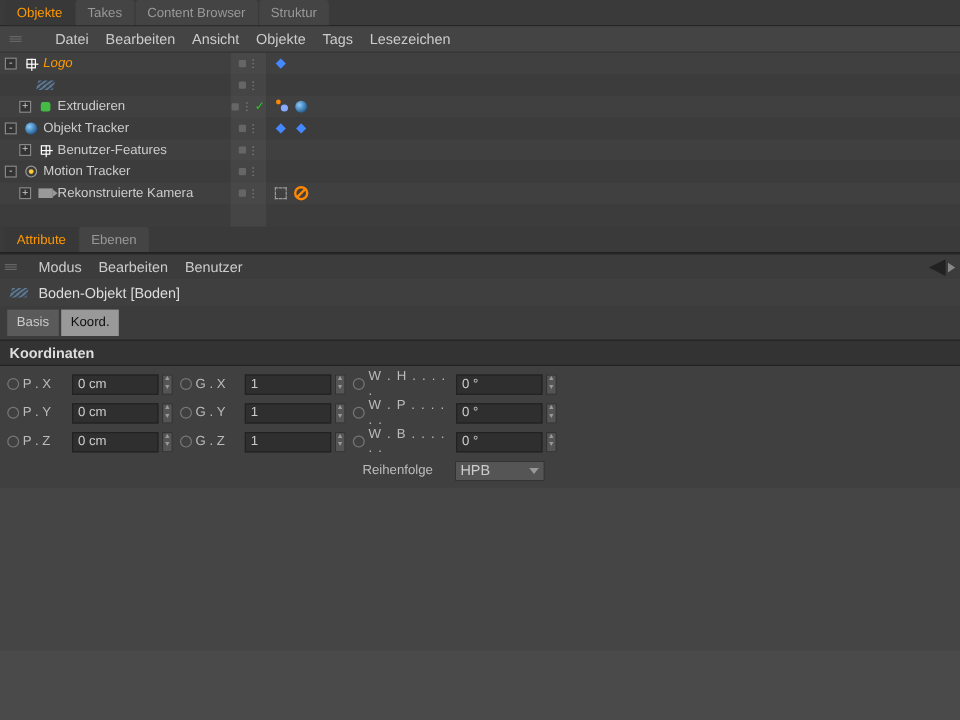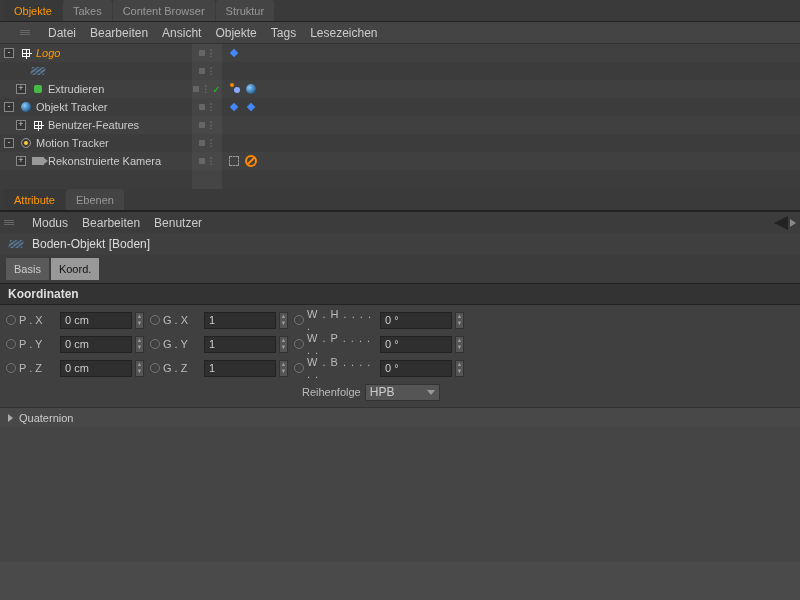--- a/index.html
+++ b/index.html
@@ -4,21 +4,21 @@
 <style>
 * { margin: 0; padding: 0; box-sizing: border-box; font-family: Arial, sans-serif; font-size: 12px; user-select: none; }
 body { background: #4a4a4a; width: 800px; height: 600px; overflow: hidden; color: #ccc; }
 
 
 .panel-tabs { display: flex; background: #3a3a3a; border-bottom: 1px solid #222; height: 22px; padding-left: 4px; }
 .panel-tab { padding: 3px 10px; color: #999; background: #444; margin-right: 1px; border-radius: 3px 3px 0 0; cursor: pointer; font-size: 11px; display: flex; align-items: center; }
 .panel-tab.active { color: #f90; background: #383838; }
 
 
-.menu-bar { display: flex; background: #444; height: 22px; align-items: center; padding-left: 20px; gap: 14px; border-bottom: 1px solid #333; }
+.menu-bar { display: flex; background: #444; height: 22px; align-items: center; padding-left: 8px; gap: 24px; border-bottom: 1px solid #333; }
 .menu-grip { width: 10px; display: flex; flex-direction: column; gap: 1px; margin-right: 4px; }
 .menu-grip span { height: 1px; background: #666; }
 .menu-item { color: #ccc; font-size: 12px; cursor: pointer; }
 
 
 .tree-panel { background: #3c3c3c; height: 145px; overflow: hidden; position: relative; display: flex; }
 .tree-col { width: 192px; background: #3c3c3c; }
 .tree-row { display: flex; align-items: center; height: 18px; position: relative; padding-left: 4px; }
 .tree-row:nth-child(odd) { background: #404040; }
 .tree-row:nth-child(even) { background: #3c3c3c; }
@@ -77,21 +77,21 @@
 
 .coord-grid { padding: 4px 6px; background: #404040; }
 .coord-row { display: flex; align-items: center; height: 22px; gap: 2px; margin-bottom: 2px; }
 .coord-group { display: flex; align-items: center; gap: 3px; }
 .anim-dot { width: 10px; height: 10px; border: 1px solid #777; border-radius: 50%; cursor: pointer; flex-shrink: 0; }
 .coord-label { color: #bbb; font-size: 11px; width: 38px; }
 .coord-label.w { width: 70px; letter-spacing: 1px; }
 .coord-input { width: 72px; height: 17px; background: #2f2f2f; border: 1px solid #222; color: #ccc; padding: 0 4px; font-size: 11px; }
 .coord-spin { width: 9px; height: 17px; background: #555; border: 1px solid #333; display: flex; flex-direction: column; cursor: pointer; }
 .coord-spin span { flex: 1; font-size: 6px; color: #999; text-align: center; line-height: 7px; }
-.order-row { display: flex; align-items: center; justify-content: flex-start; padding-left: 296px; height: 22px; gap: 4px; }
+.order-row { display: flex; align-items: center; justify-content: flex-start; padding-left: 296px; height: 22px; gap: 18px; }
 .order-label { color: #bbb; font-size: 11px; }
 .dropdown { width: 75px; height: 17px; background: #555; border: 1px solid #333; color: #ccc; font-size: 11px; padding: 0 4px; display: flex; align-items: center; justify-content: space-between; cursor: pointer; }
 .dropdown .dd-arrow { width: 0; height: 0; border-left: 4px solid transparent; border-right: 4px solid transparent; border-top: 5px solid #999; }
 
 .collapse-header { background: #484848; padding: 3px 8px; display: flex; align-items: center; gap: 6px; cursor: pointer; border-top: 1px solid #333; height: 20px; }
 .collapse-arrow { width: 0; height: 0; border-top: 4px solid transparent; border-bottom: 4px solid transparent; border-left: 5px solid #aaa; }
 .collapse-title { color: #ccc; font-size: 11px; }
 
 .filler { background: #454545; height: 135px; }
 </style>
@@ -375,19 +375,15 @@
     <div class="order-row">
       <span class="order-label">Reihenfolge</span>
       <div class="dropdown">
         <span>HPB</span>
         <span class="dd-arrow"></span>
       </div>
     </div>
   </div>
 
 <div id="collapsibles">
-    <div class="collapse-header">
-      <span class="collapse-arrow"></span>
-      <span class="collapse-title">Quaternion</span>
-    </div>
   </div>
 
 <div class="filler"></div>
 
 </body></html>

